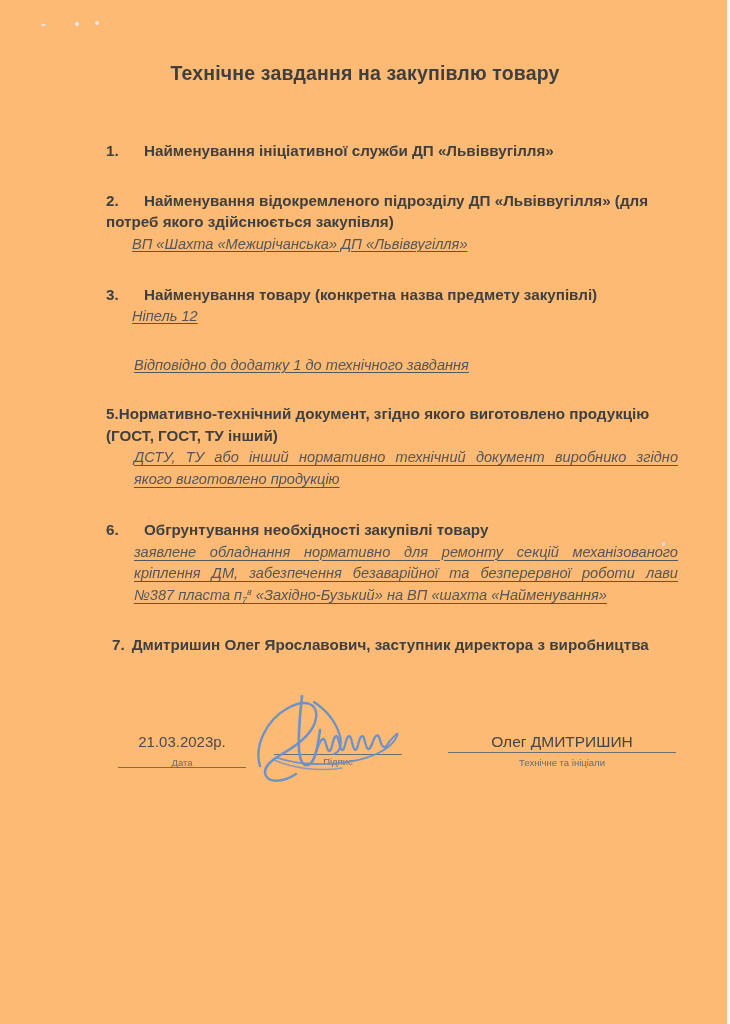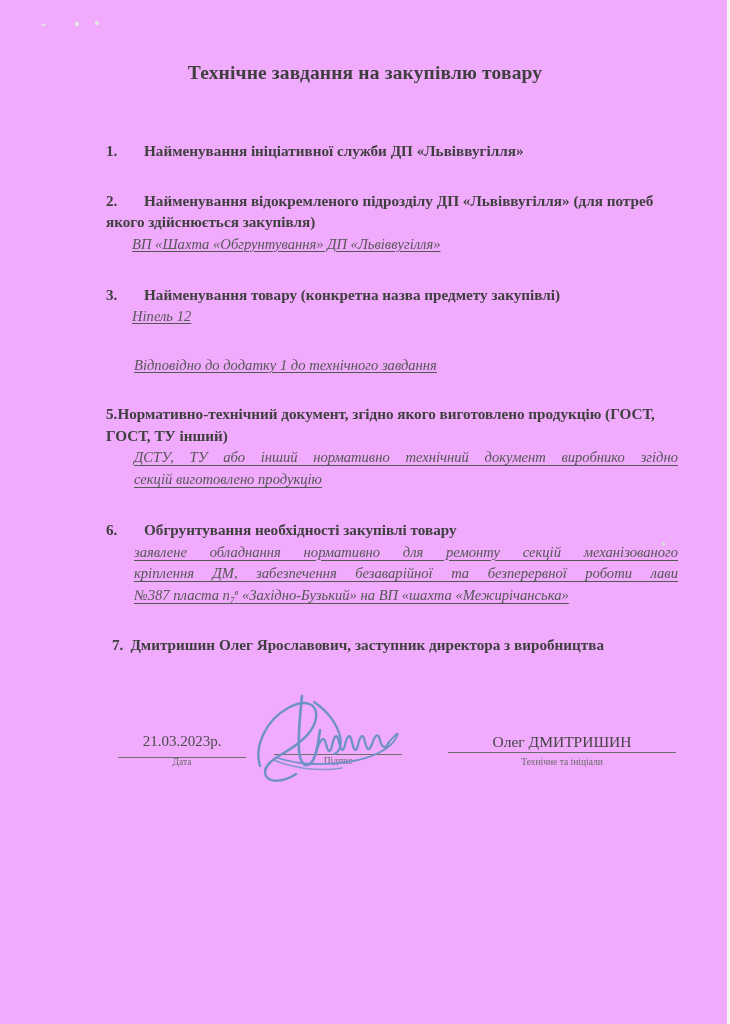--- a/index.html
+++ b/index.html
@@ -5,23 +5,23 @@
   html, body {
     margin: 0;
     padding: 0;
     background: #ffffff;
   }
   .page {
     position: relative;
     width: 730px;
     height: 1024px;
     margin: 0 auto;
-    background: #f0abfc;
+    background: #fdba74;
     overflow: hidden;
-    font-family: Liberation Serif, serif;
+    font-family: Liberation Sans, sans-serif;
     color: #4c4c4c;
     -webkit-font-smoothing: antialiased;
   }
   
   .page-edge {
     position: absolute;
     top: 0;
     right: 0;
     width: 3px;
     height: 1024px;
@@ -138,21 +138,21 @@
   }
   .sig-date {
     position: absolute;
     left: 12px;
     top: 33px;
     width: 128px;
     text-align: center;
     font-size: 15px;
     color: #4a4a4a;
     border-bottom: 1.2px solid #6e6e6e;
-    padding-bottom: 7px;
+    padding-bottom: 17px;
   }
   .sig-date-cap {
     position: absolute;
     left: 12px;
     top: 57px;
     width: 128px;
     text-align: center;
     font-size: 9.5px;
     color: #6a6a6a;
   }
@@ -222,21 +222,21 @@
       </div>
     </div>
 
     <div class="gap-a"></div>
 
     <div class="item">
       <div class="q hang">
         <span class="num">2.</span><span class="qt">Найменування відокремленого підрозділу ДП «Львіввугілля» (для потреб якого здійснюється закупівля)</span>
       </div>
       <div class="a">
-        <span class="u">ВП «Шахта «Обгрунтування» ДП «Львіввугілля»</span>
+        <span class="u">ВП «Шахта «Межирічанська» ДП «Львіввугілля»</span>
       </div>
     </div>
 
     <div class="gap-a"></div>
 
     <div class="item">
       <div class="q hang">
         <span class="num">3.</span><span class="qt">Найменування товару (конкретна назва предмету закупівлі)</span>
       </div>
       <div class="a">
@@ -253,34 +253,34 @@
     </div>
 
     <div class="gap-b"></div>
 
     <div class="item">
       <div class="q nohang">
         <span class="num">5.</span><span class="qt">Нормативно-технічний документ, згідно якого виготовлено продукцію (ГОСТ, ГОСТ, ТУ інший)</span>
       </div>
       <div class="a" style="padding-left:28px;">
         <span class="a-line stretch">ДСТУ, ТУ або інший нормативно технічний документ виробнико згідно</span>
-        <span class="a-line last">секцій виготовлено продукцію</span>
+        <span class="a-line last">якого виготовлено продукцію</span>
       </div>
     </div>
 
     <div class="gap-a"></div>
 
     <div class="item">
       <div class="q hang">
         <span class="num">6.</span><span class="qt">Обгрунтування необхідності закупівлі товару</span>
       </div>
       <div class="a" style="padding-left:28px;">
         <span class="a-line stretch">заявлене обладнання нормативно для ремонту секцій механізованого</span>
         <span class="a-line stretch">кріплення ДМ,  забезпечення безаварійної та безперервної роботи лави</span>
-        <span class="a-line last"><span>№387 пласта п</span><sub class="sm">7</sub><sup class="sm">в</sup><span> «Західно-Бузький» на ВП «шахта «Межирічанська»</span></span>
+        <span class="a-line last"><span>№387 пласта п</span><sub class="sm">7</sub><sup class="sm">в</sup><span> «Західно-Бузький» на ВП «шахта «Найменування»</span></span>
       </div>
     </div>
 
     <div class="gap-b"></div>
 
     <div class="item">
       <div class="q just">
         <span class="num">7.</span><span class="qt">Дмитришин Олег Ярославович, заступник директора з виробництва</span>
       </div>
     </div>

